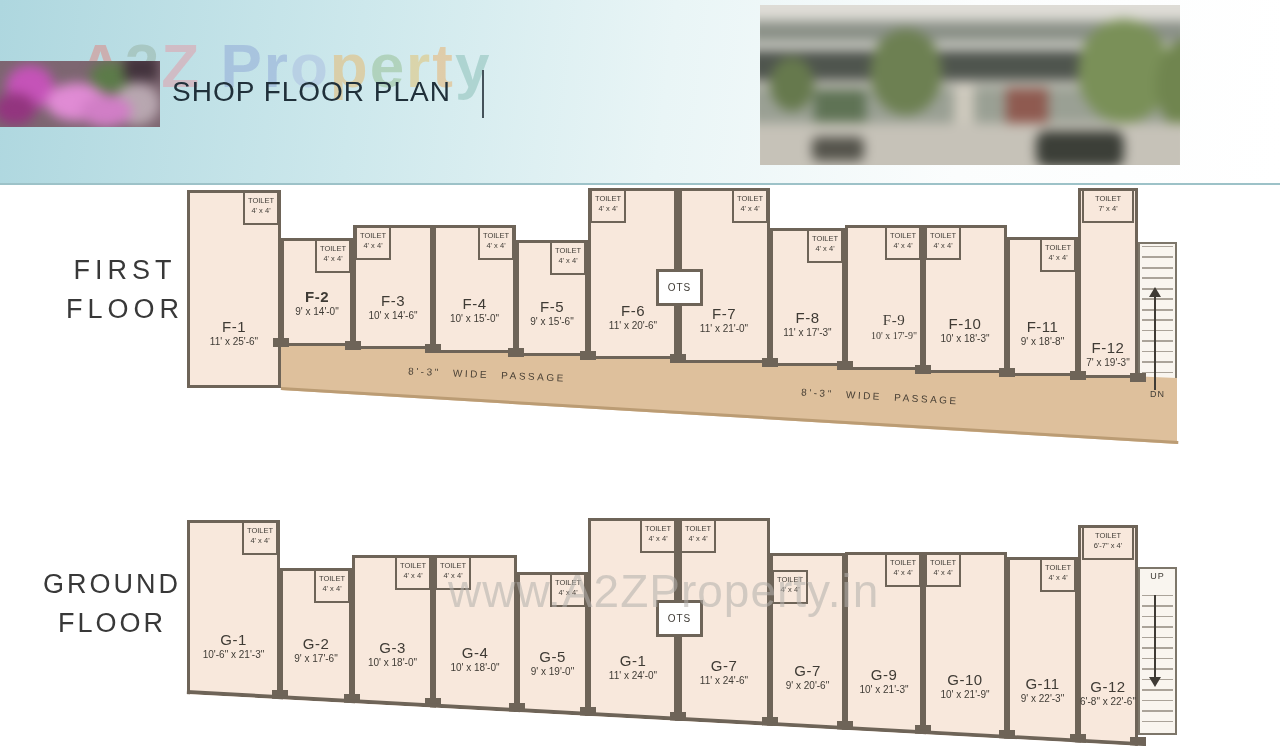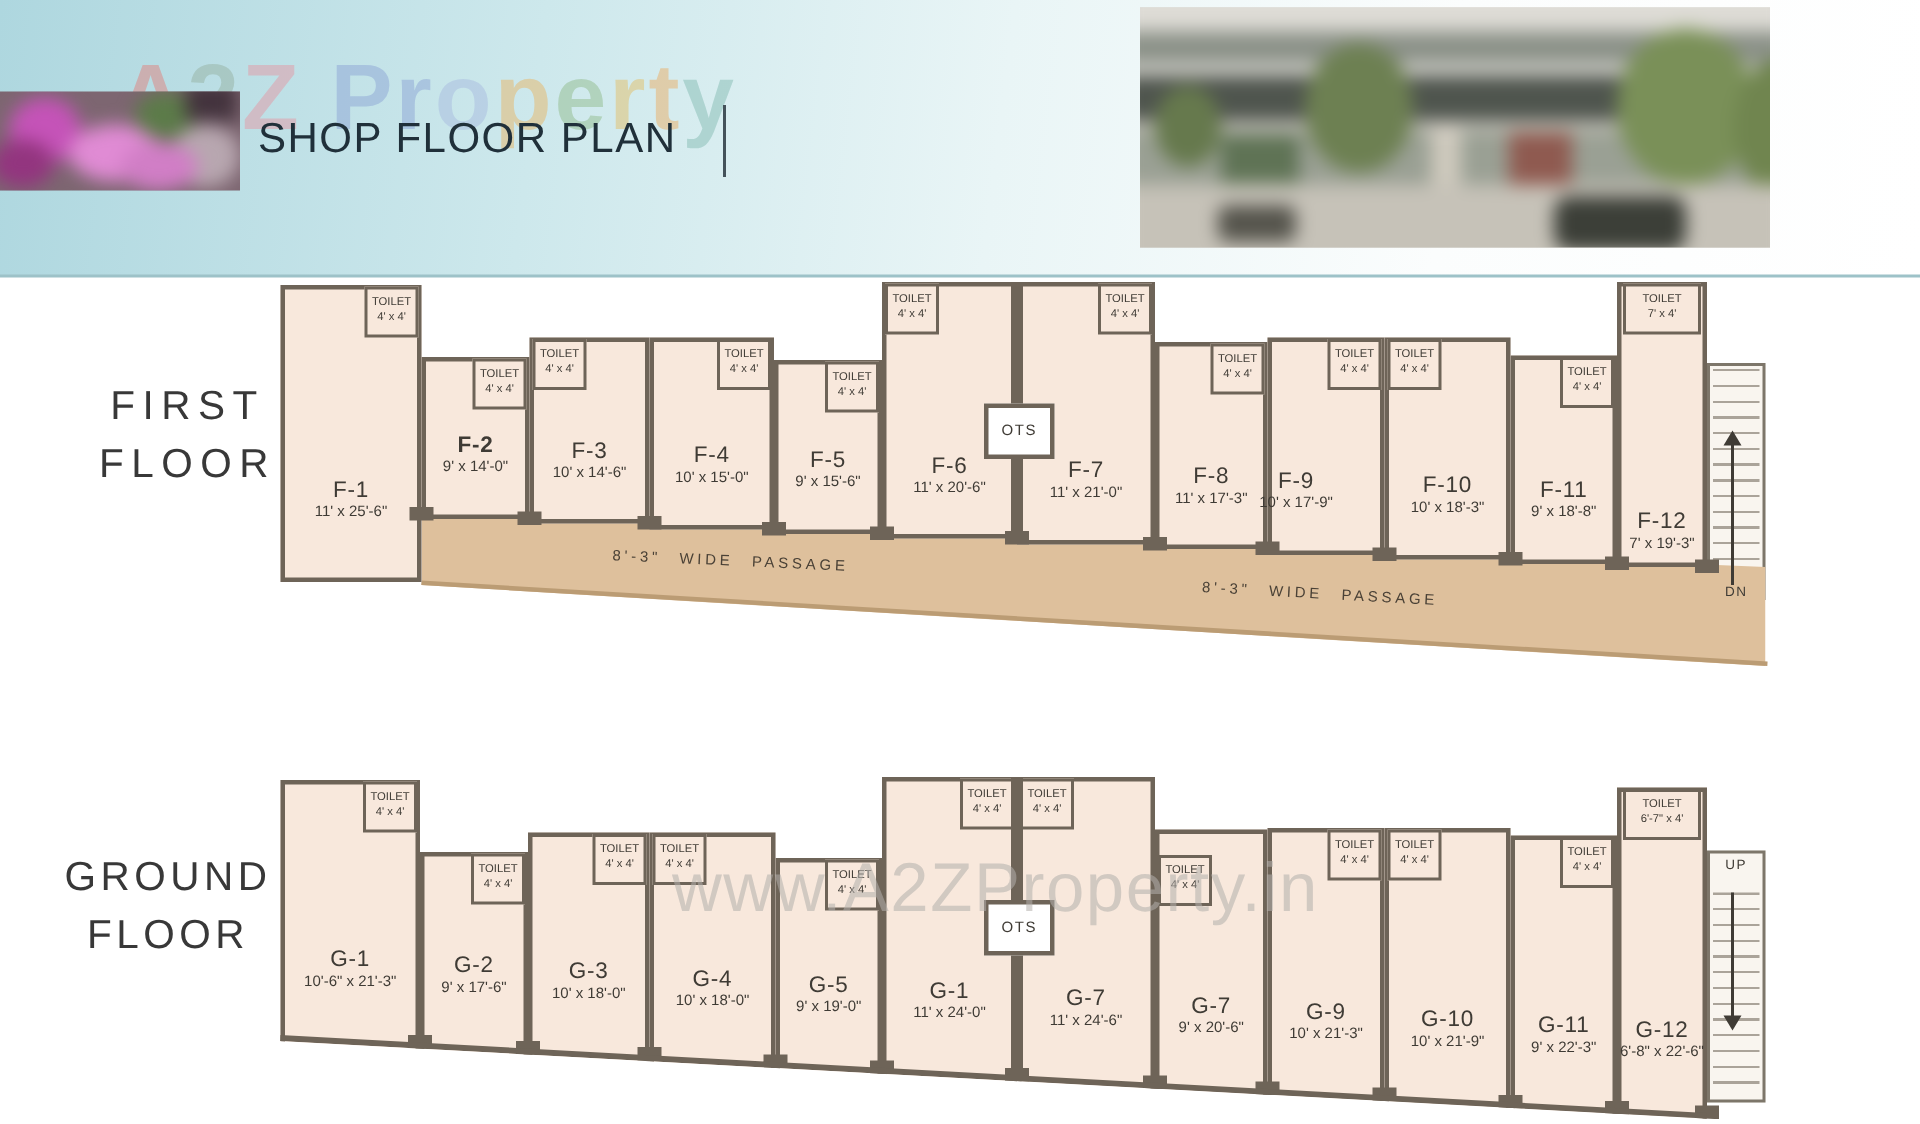--- a/index.html
+++ b/index.html
@@ -182,21 +182,21 @@
     <div class="ulabel" style="left: 567.5px; top: 123.744px; width: 110px;">
       <div class="uid" style="position: static;">F-8</div>
       <div class="udims" style="position: static;">11' x 17'-3"</div>
     </div>
     <div class="stub" style="left: 577px; top: 173.196px; width: 16px; height: 9px;"></div>
     <div class="room" style="left: 660px; top: 40px; width: 78px; height: 144.515px;"></div>
     <div class="toilet" style="left: 700px; top: 41px; width: 36px; height: 34px;">
       <div style="position: static;">TOILET</div>
       <div style="position: static;">4' x 4'</div>
     </div>
-    <div class="ulabel" style="left: 624px; top: 126.904px; width: 110px;">
+    <div class="ulabel" style="left: 654px; top: 126.904px; width: 110px; font-family: Liberation Serif, serif;">
       <div class="uid" style="position: static;">F-9</div>
       <div class="udims" style="position: static;">10' x 17'-9"</div>
     </div>
     <div class="stub" style="left: 652px; top: 176.293px; width: 16px; height: 9px;"></div>
     <div class="room" style="left: 738px; top: 40px; width: 84px; height: 147.984px;"></div>
     <div class="toilet" style="left: 740px; top: 41px; width: 36px; height: 34px;">
       <div style="position: static;">TOILET</div>
       <div style="position: static;">4' x 4'</div>
     </div>
     <div class="ulabel" style="left: 725px; top: 130.249px; width: 110px;">

